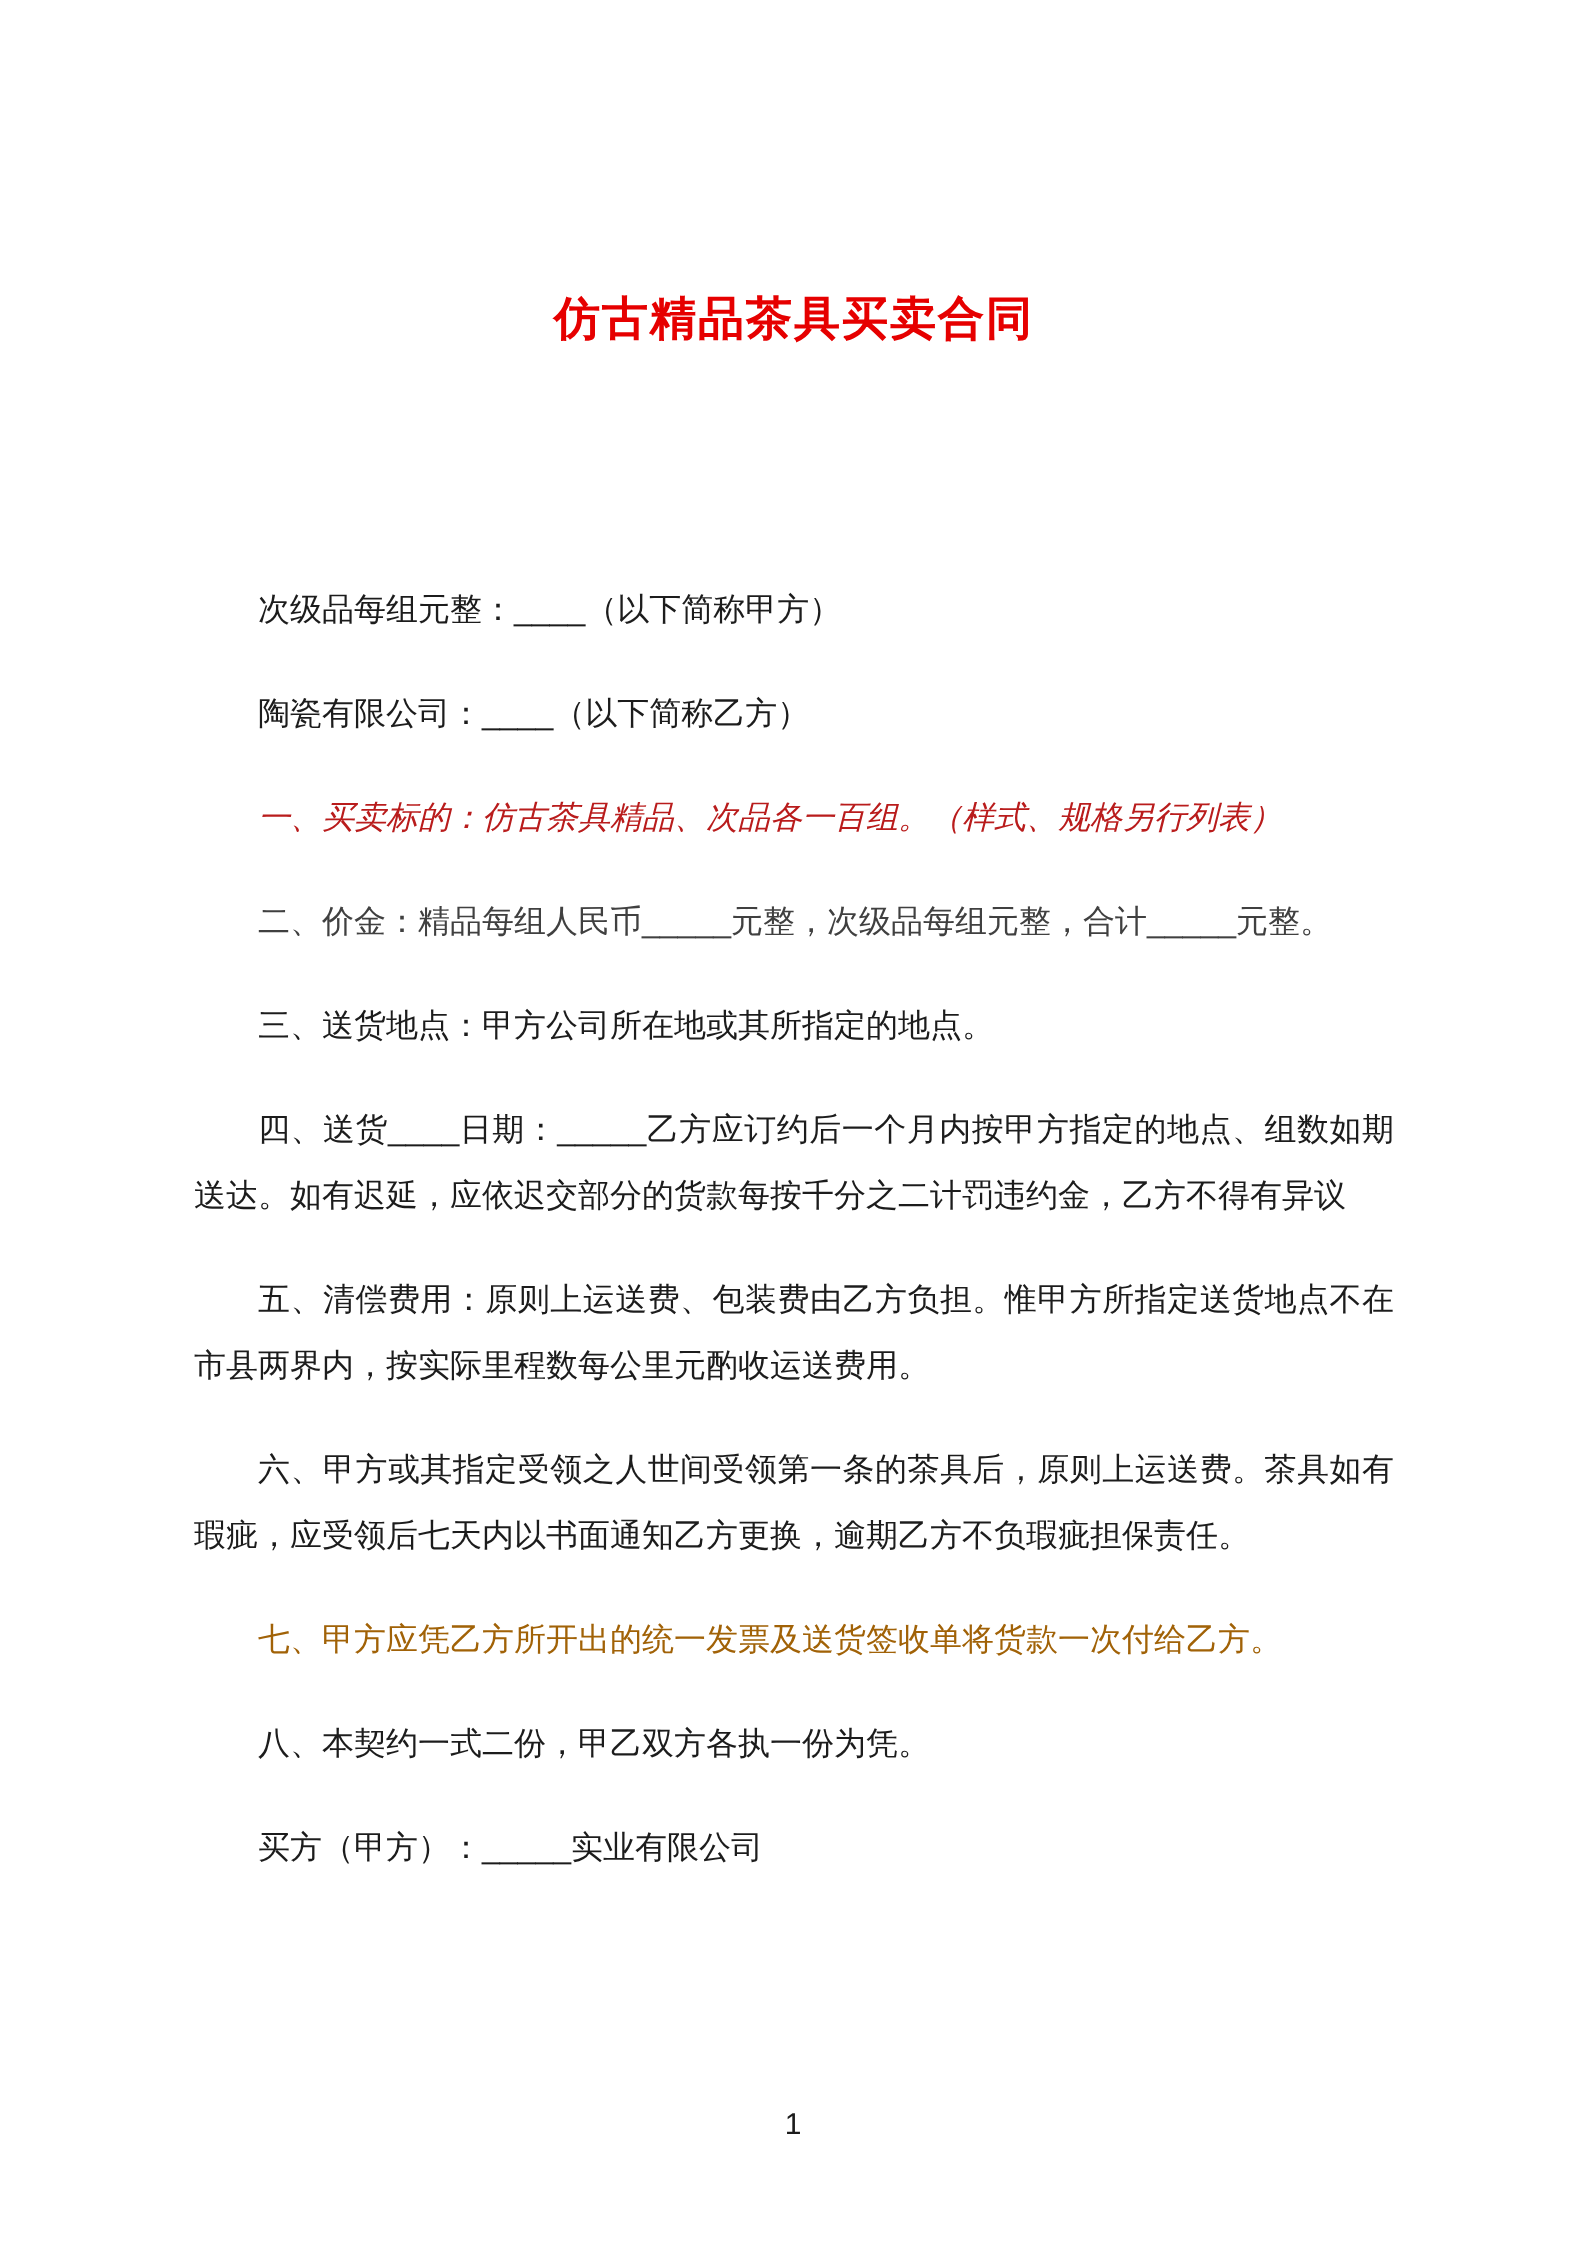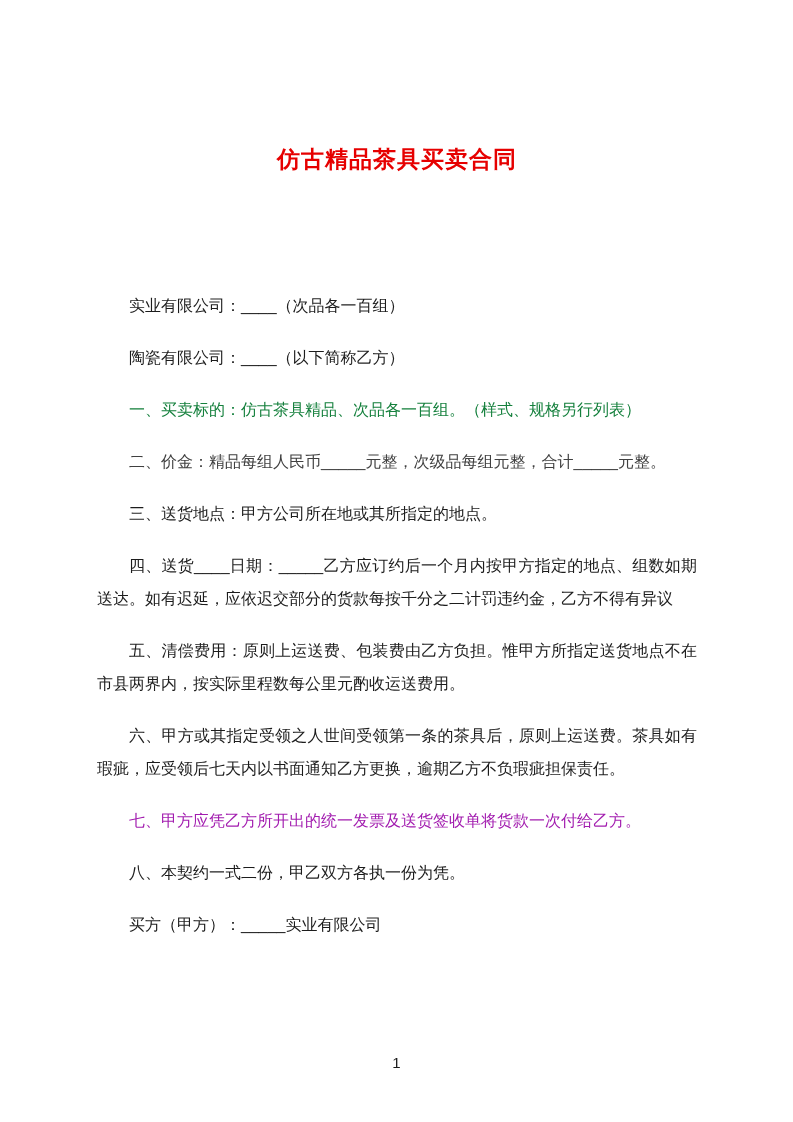--- a/index.html
+++ b/index.html
@@ -42,27 +42,27 @@
     color: #1c1c1c;
   }
 </style>
 </head>
 <body>
 
 <div class="page">
   <div class="content">
     <h1 class="doc-title" style="color: rgb(230, 0, 0);">仿古精品茶具买卖合同</h1>
 
-    <p class="para" style="color: rgb(28, 28, 28);">实业有限公司：____（次品各一百组）</p>
+    <p class="para" style="color: rgb(28, 28, 28);">次级品每组元整：____（以下简称甲方）</p>
     <p class="para" style="color: rgb(28, 28, 28);">陶瓷有限公司：____（以下简称乙方）</p>
-    <p class="para" style="color: #15803d;">一、买卖标的：仿古茶具精品、次品各一百组。（样式、规格另行列表）</p>
+    <p class="para" style="color: #b91c1c; font-style: italic;">一、买卖标的：仿古茶具精品、次品各一百组。（样式、规格另行列表）</p>
     <p class="para" style="color: #404040;">二、价金：精品每组人民币_____元整，次级品每组元整，合计_____元整。</p>
     <p class="para" style="color: rgb(28, 28, 28);">三、送货地点：甲方公司所在地或其所指定的地点。</p>
     <p class="para" style="color: rgb(28, 28, 28);">四、送货____日期：_____乙方应订约后一个月内按甲方指定的地点、组数如期送达。如有迟延，应依迟交部分的货款每按千分之二计罚违约金，乙方不得有异议</p>
     <p class="para" style="color: rgb(28, 28, 28);">五、清偿费用：原则上运送费、包装费由乙方负担。惟甲方所指定送货地点不在市县两界内，按实际里程数每公里元酌收运送费用。</p>
     <p class="para" style="color: rgb(28, 28, 28);">六、甲方或其指定受领之人世间受领第一条的茶具后，原则上运送费。茶具如有瑕疵，应受领后七天内以书面通知乙方更换，逾期乙方不负瑕疵担保责任。</p>
-    <p class="para" style="color: #a21caf;">七、甲方应凭乙方所开出的统一发票及送货签收单将货款一次付给乙方。</p>
+    <p class="para" style="color: #a16207;">七、甲方应凭乙方所开出的统一发票及送货签收单将货款一次付给乙方。</p>
     <p class="para" style="color: rgb(28, 28, 28);">八、本契约一式二份，甲乙双方各执一份为凭。</p>
     <p class="para" style="color: rgb(28, 28, 28);">买方（甲方）：_____实业有限公司</p>
   </div>
 
   <div class="page-footer">1</div>
 </div>
 
 </body></html>

